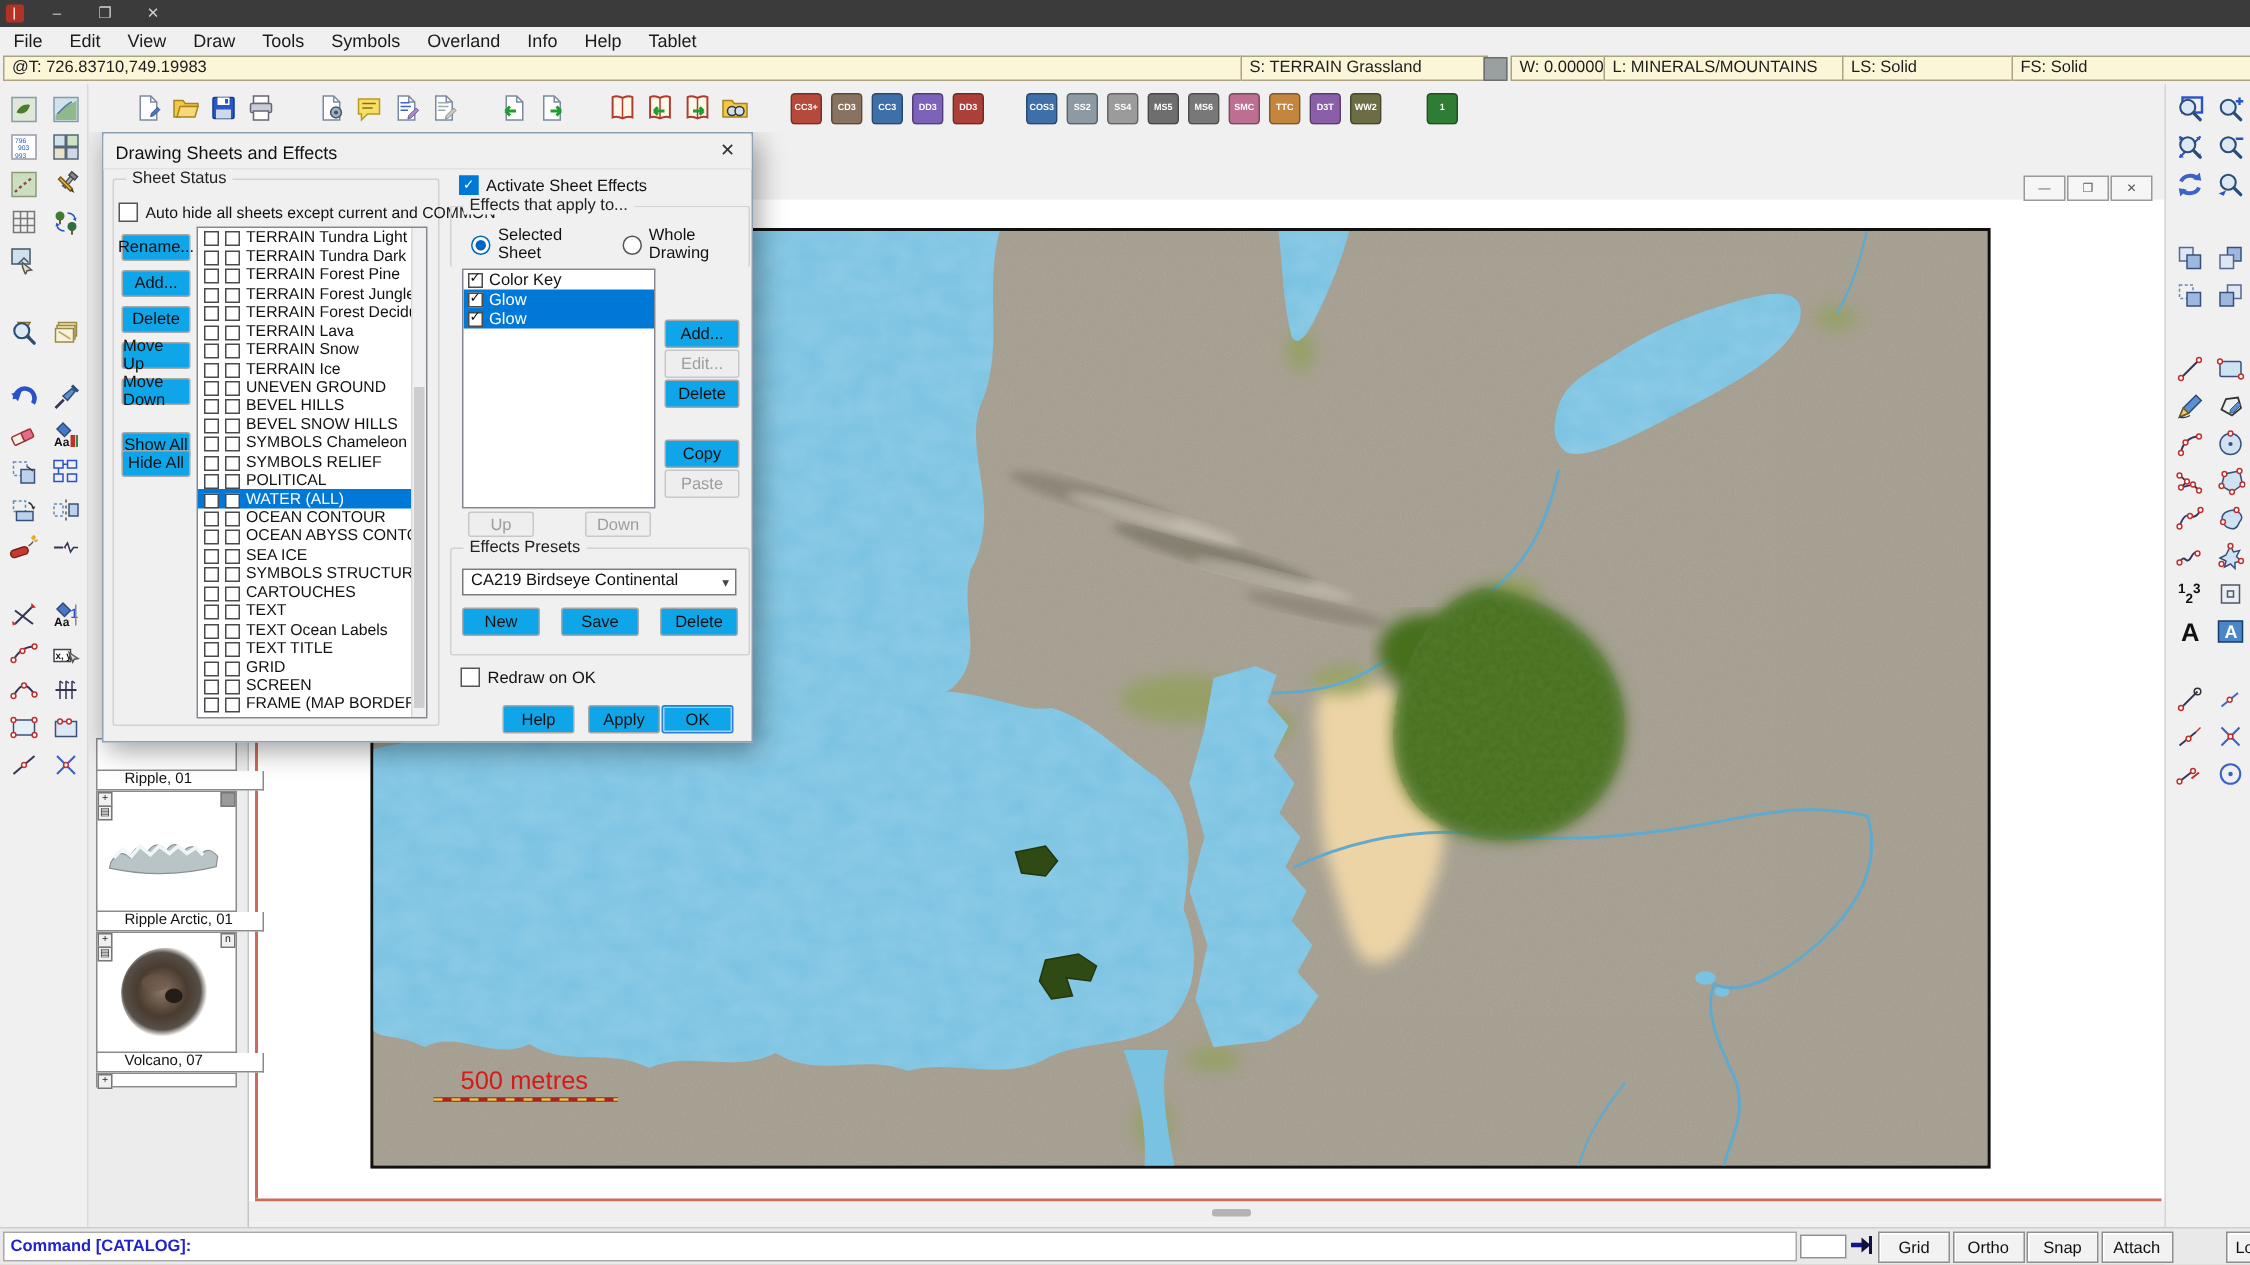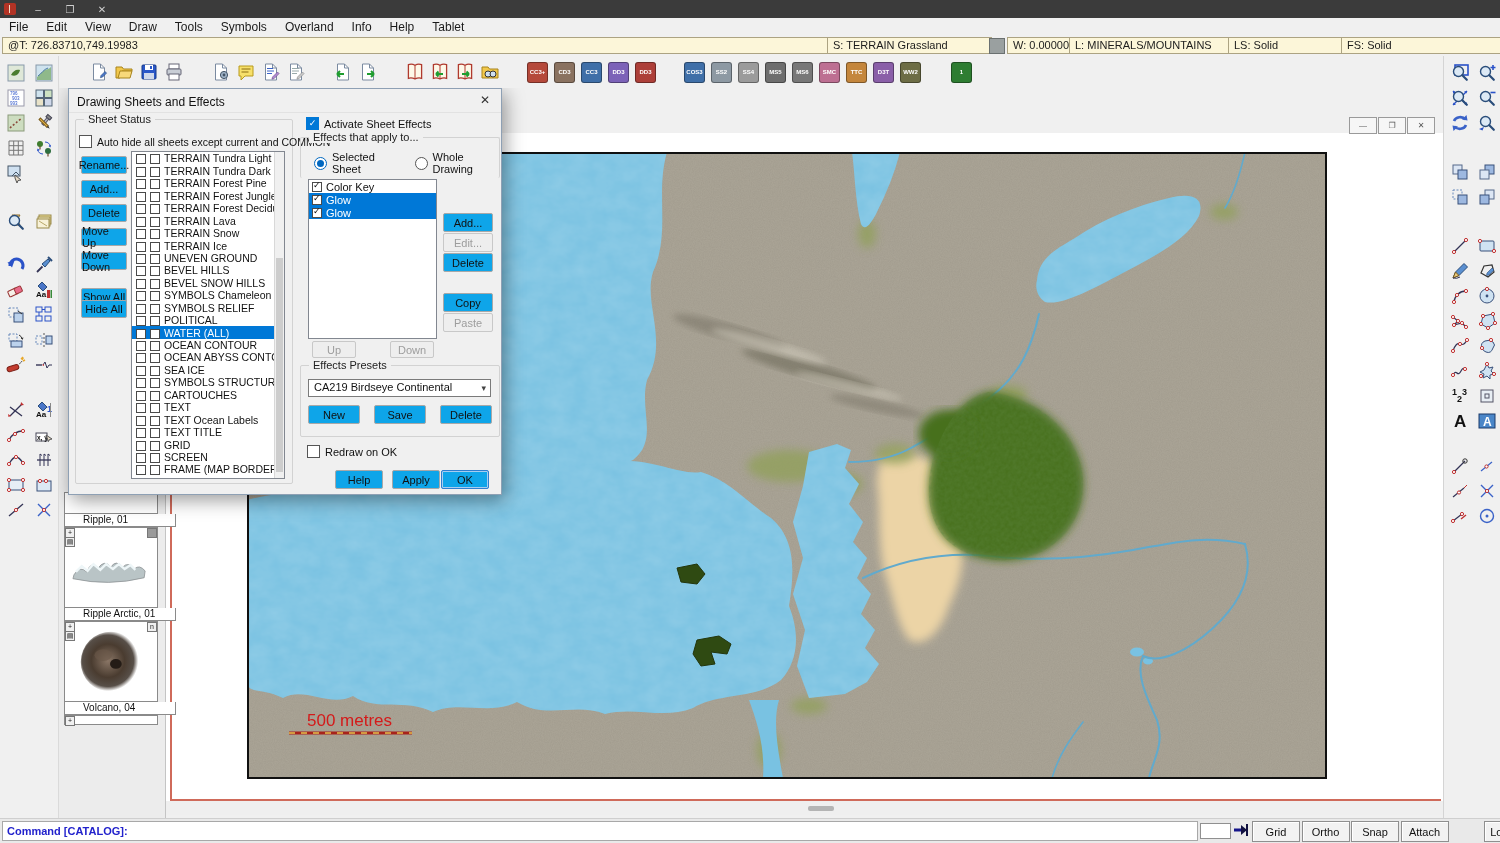--- a/index.html
+++ b/index.html
@@ -757,21 +757,21 @@
                 <stop offset="0%" stop-color="#8a7666"></stop>
                 <stop offset="55%" stop-color="#4a3c30"></stop>
                 <stop offset="85%" stop-color="#3a3028" stop-opacity=".85"></stop>
                 <stop offset="100%" stop-color="#3a3028" stop-opacity="0"></stop>
               </radialGradient>
             </defs>
             <circle cx="46" cy="41" r="31" fill="url(#vg)"></circle>
             <ellipse cx="51" cy="43" rx="6" ry="5" fill="#241c16"></ellipse>
             <ellipse cx="38" cy="34" rx="9" ry="6" fill="#6a594a" opacity=".6"></ellipse>
           </svg><span class="corner" style="left: 0px; top: 0px;">+</span><span class="corner" style="left: 0px; top: 9px;">▤</span><span class="corner" style="right: 0px; top: 0px;">n</span></div>
-        <div class="cat-label">Volcano, 04</div>
+        <div class="cat-label">Volcano, 07</div>
       </div>
       <div class="cat-cell">
         <div class="cat-img" style="height: 8px;">
           <span class="corner" style="left: 0px; top: 0px;">+</span>
         </div>
       </div>
     </div>
 </div>
 
 <div class="abs mapwin">

